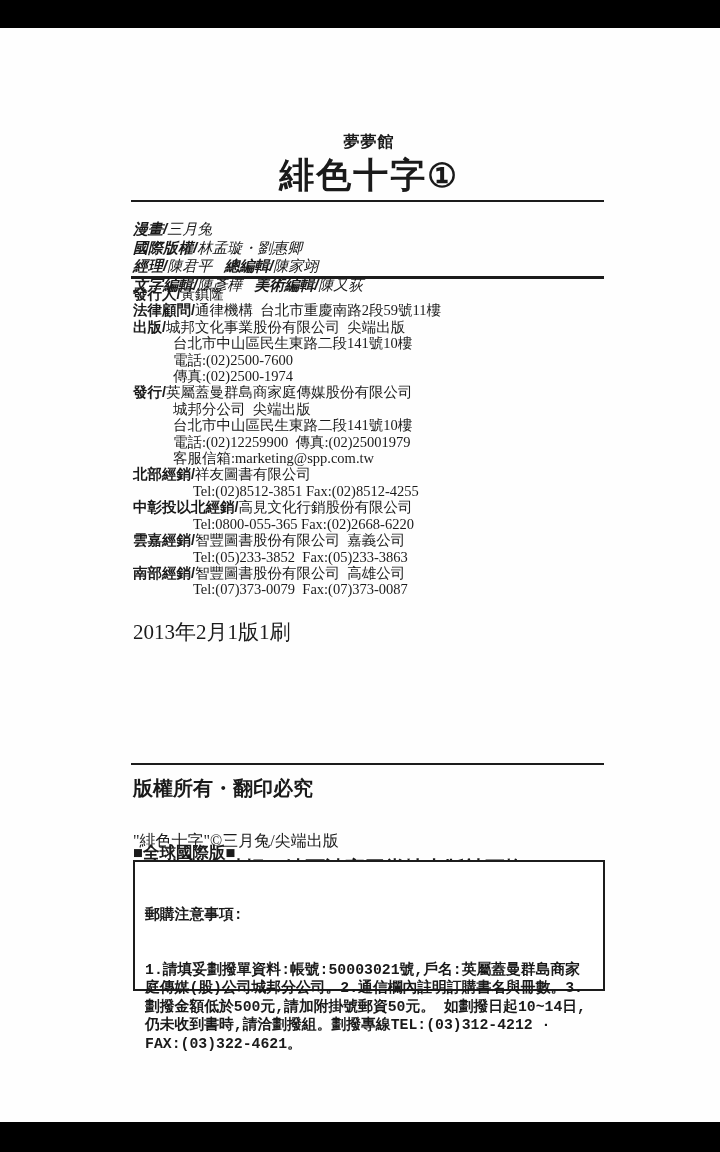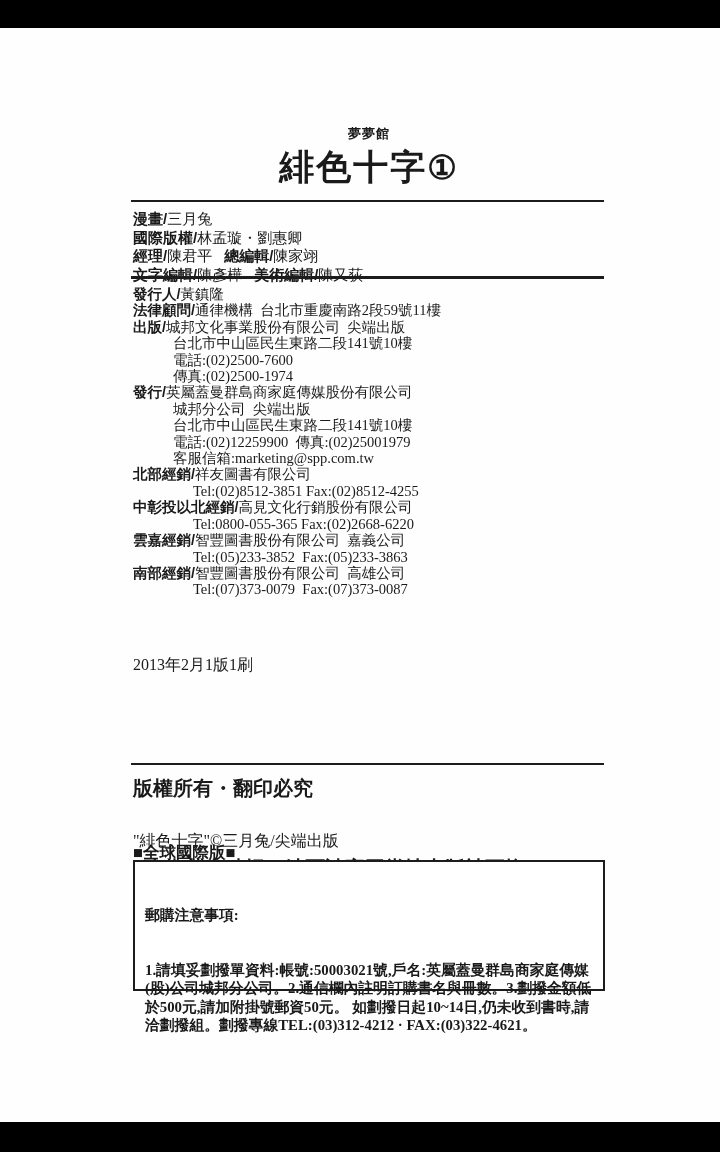--- a/index.html
+++ b/index.html
@@ -13,72 +13,72 @@
   .page {
     position:absolute; top:28px; left:0; width:720px; height:1094px;
     background:#fefefe;
   }
   .abs { position:absolute; left:133px; width:472px; }
 
   
   .head-block { top:96px; text-align:center; }
   .imprint {
     font-family:Liberation Sans, sans-serif; font-weight:700;
-    font-size:13px; line-height:20px; letter-spacing:1px;
+    font-size:16px; line-height:20px; letter-spacing:1px;margin-top:8px;
   }
   .book-title {
     font-family:"Liberation Sans", sans-serif; font-weight:700;
     font-size:35px; line-height:40px; margin-top:3px; letter-spacing:2px;
   }
   .book-title .vol { font-size:33px; }
 
   
   .rule { position:absolute; left:131px; width:473px; height:0;
           border-top:2px solid #1c1c1c; }
   .rule-1 { top:172px; }
   .rule-2 { top:248px; border-top-width:3px; }
   .rule-3 { top:735px; }
 
   
-  .credits { top:182px; }
+  .credits { top:192px;font-style:italic; }
   .crow { font-size:15px; line-height:17.5px; white-space:pre-wrap; }
   .pair + .pair { margin-left:12px; }
   .lbl { font-family:"Liberation Sans", sans-serif; font-weight:700; }
   .val { font-family:"Liberation Serif", serif; font-weight:400; }
 
   
   .publication { top:258px; }
   .pline { font-size:14.5px; line-height:16.4px; white-space:pre-wrap; }
   .ind1 { padding-left:40px; }
   .ind2 { padding-left:60px; }
 
   
   .hk { top:564px; }
   .hk .pline { font-size:15px; line-height:18.5px; }
 
   
-  .edition { top:627px; font-size:16px; line-height:20px; }
+  .edition { top:594px; font-size:21px; line-height:20px; }
 
   
   .copyright { top:694px; font-family:"Liberation Sans", sans-serif;
                font-weight:700; font-size:20px; line-height:26.5px; white-space:pre-wrap; }
 
   
   .license { top:744px; font-size:16px; line-height:27.5px; white-space:pre-wrap; }
 
   
   .global-heading { top:814px; font-family:"Liberation Sans", sans-serif;
                     font-weight:700; font-size:16.5px; line-height:20px; }
 
   
   .mail-box {
     top:832px; height:131px; box-sizing:border-box;
     border:2px solid #1c1c1c; background:#fff;
     padding:7px 10px 0 10px;
-    font-family:Liberation Serif, serif; font-weight:700;
+    font-family:Liberation Mono, monospace; font-weight:700;
     font-size:14.8px; line-height:18.4px; white-space:pre-wrap;
   }
 </style>
 </head>
 <body>
 
 <div class="page">
 
   <div class="abs head-block">
     <div class="imprint">夢夢館</div>

